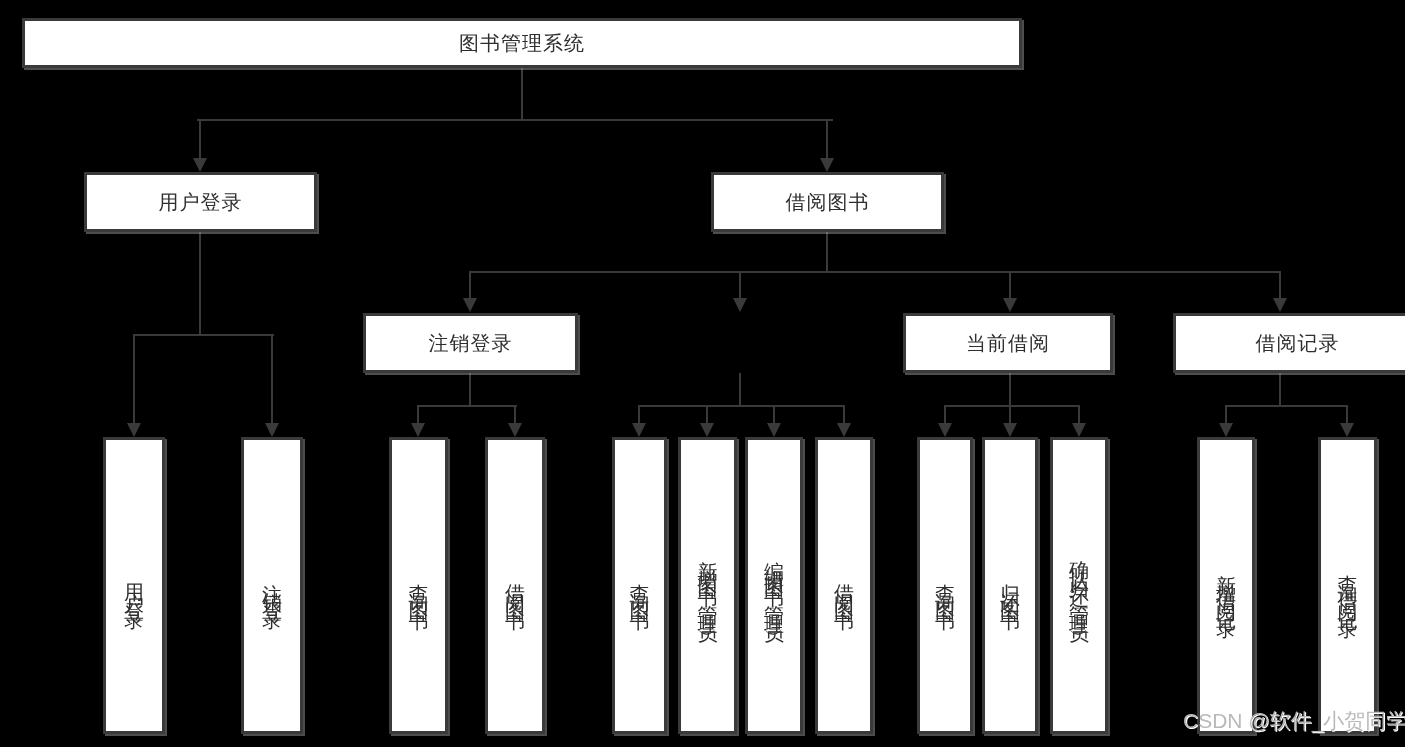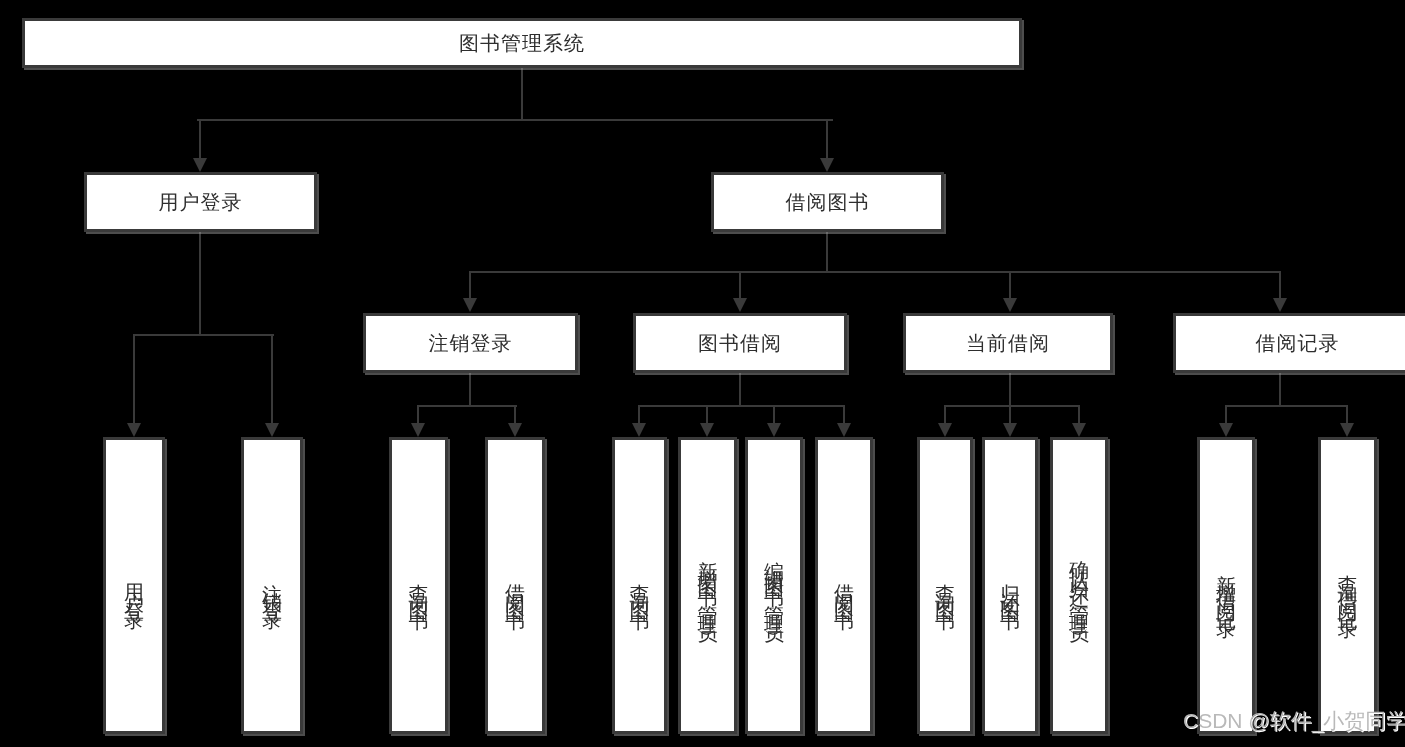--- a/index.html
+++ b/index.html
@@ -65,23 +65,20 @@
   <div class="arrow" style="left:463px;top:298px"></div>
   <div class="line" style="left:739px;top:271px;width:2px;height:29px"></div>
   <div class="arrow" style="left:733px;top:298px"></div>
   <div class="line" style="left:1009px;top:271px;width:2px;height:29px"></div>
   <div class="arrow" style="left:1003px;top:298px"></div>
   <div class="line" style="left:1279px;top:271px;width:2px;height:29px"></div>
   <div class="arrow" style="left:1273px;top:298px"></div>
 
   <div class="box hbox" style="left:363px;top:313px;width:215px;height:60px">
     <span>注销登录</span>
-  </div>
-  <div class="box hbox" style="left:633px;top:313px;width:214px;height:60px">
-    <span>图书借阅</span>
   </div>
   <div class="box hbox" style="left:903px;top:313px;width:210px;height:60px">
     <span>当前借阅</span>
   </div>
   <div class="box hbox" style="left:1173px;top:313px;width:249px;height:60px">
     <span>借阅记录</span>
   </div>
 
   <div class="line" style="left:469px;top:373px;width:2px;height:34px"></div>
   <div class="line" style="left:417px;top:405px;width:100px;height:2px"></div>

